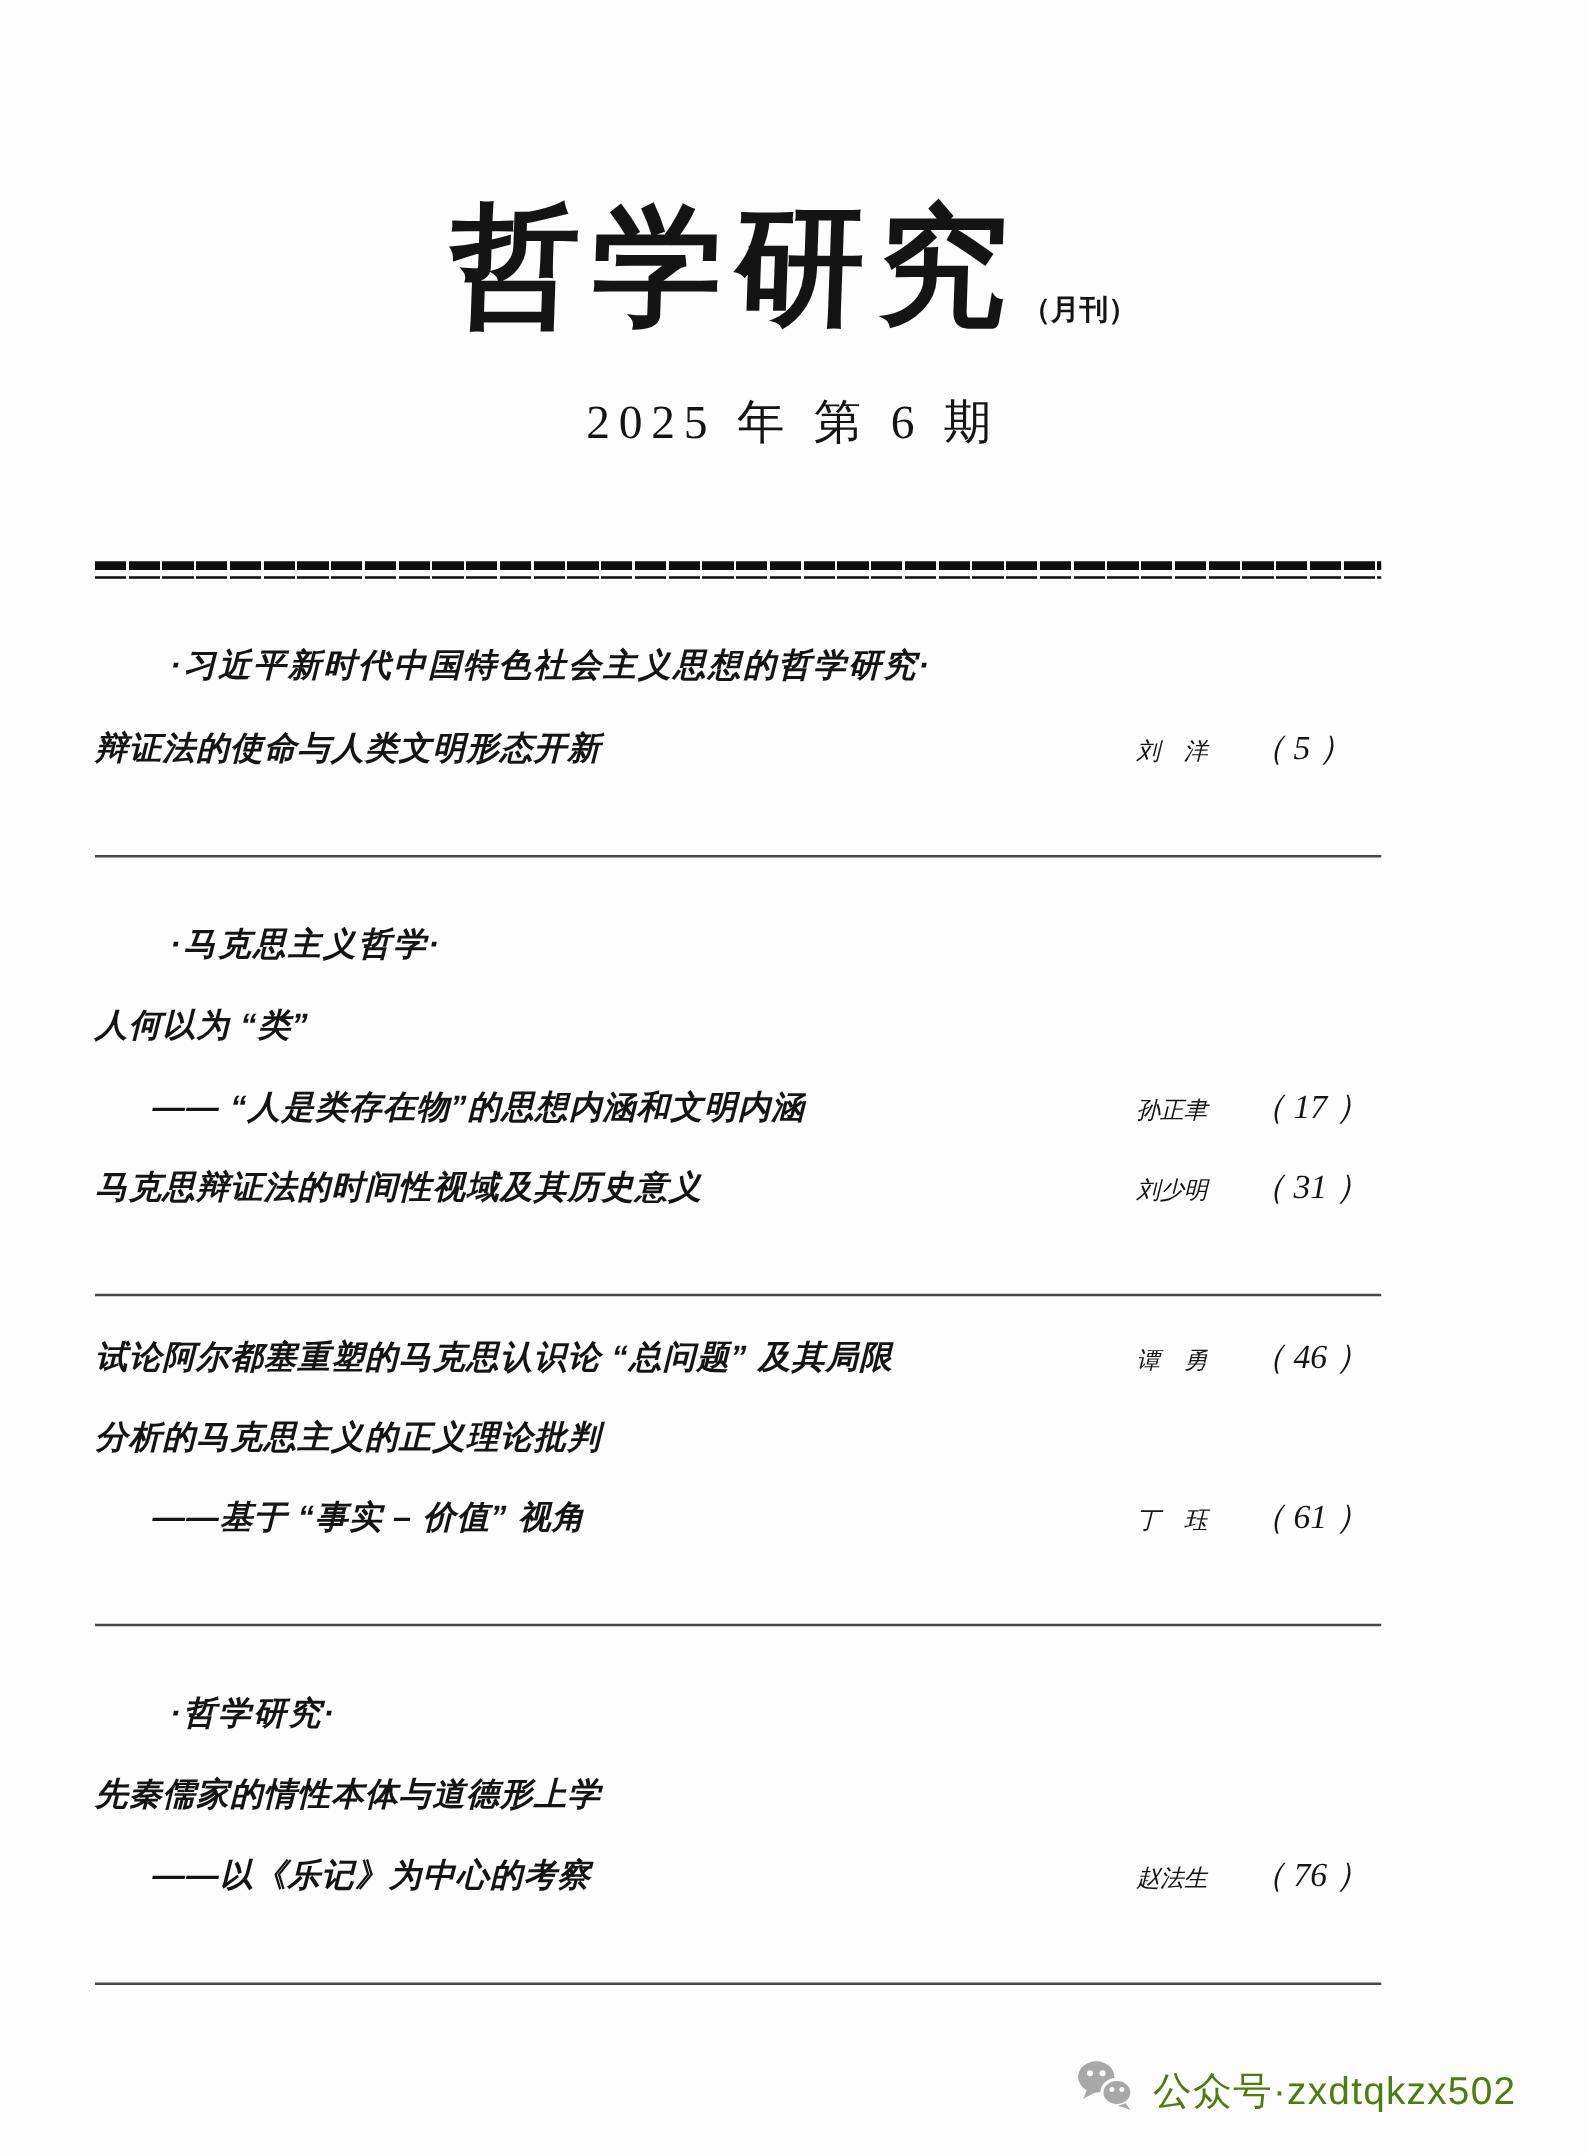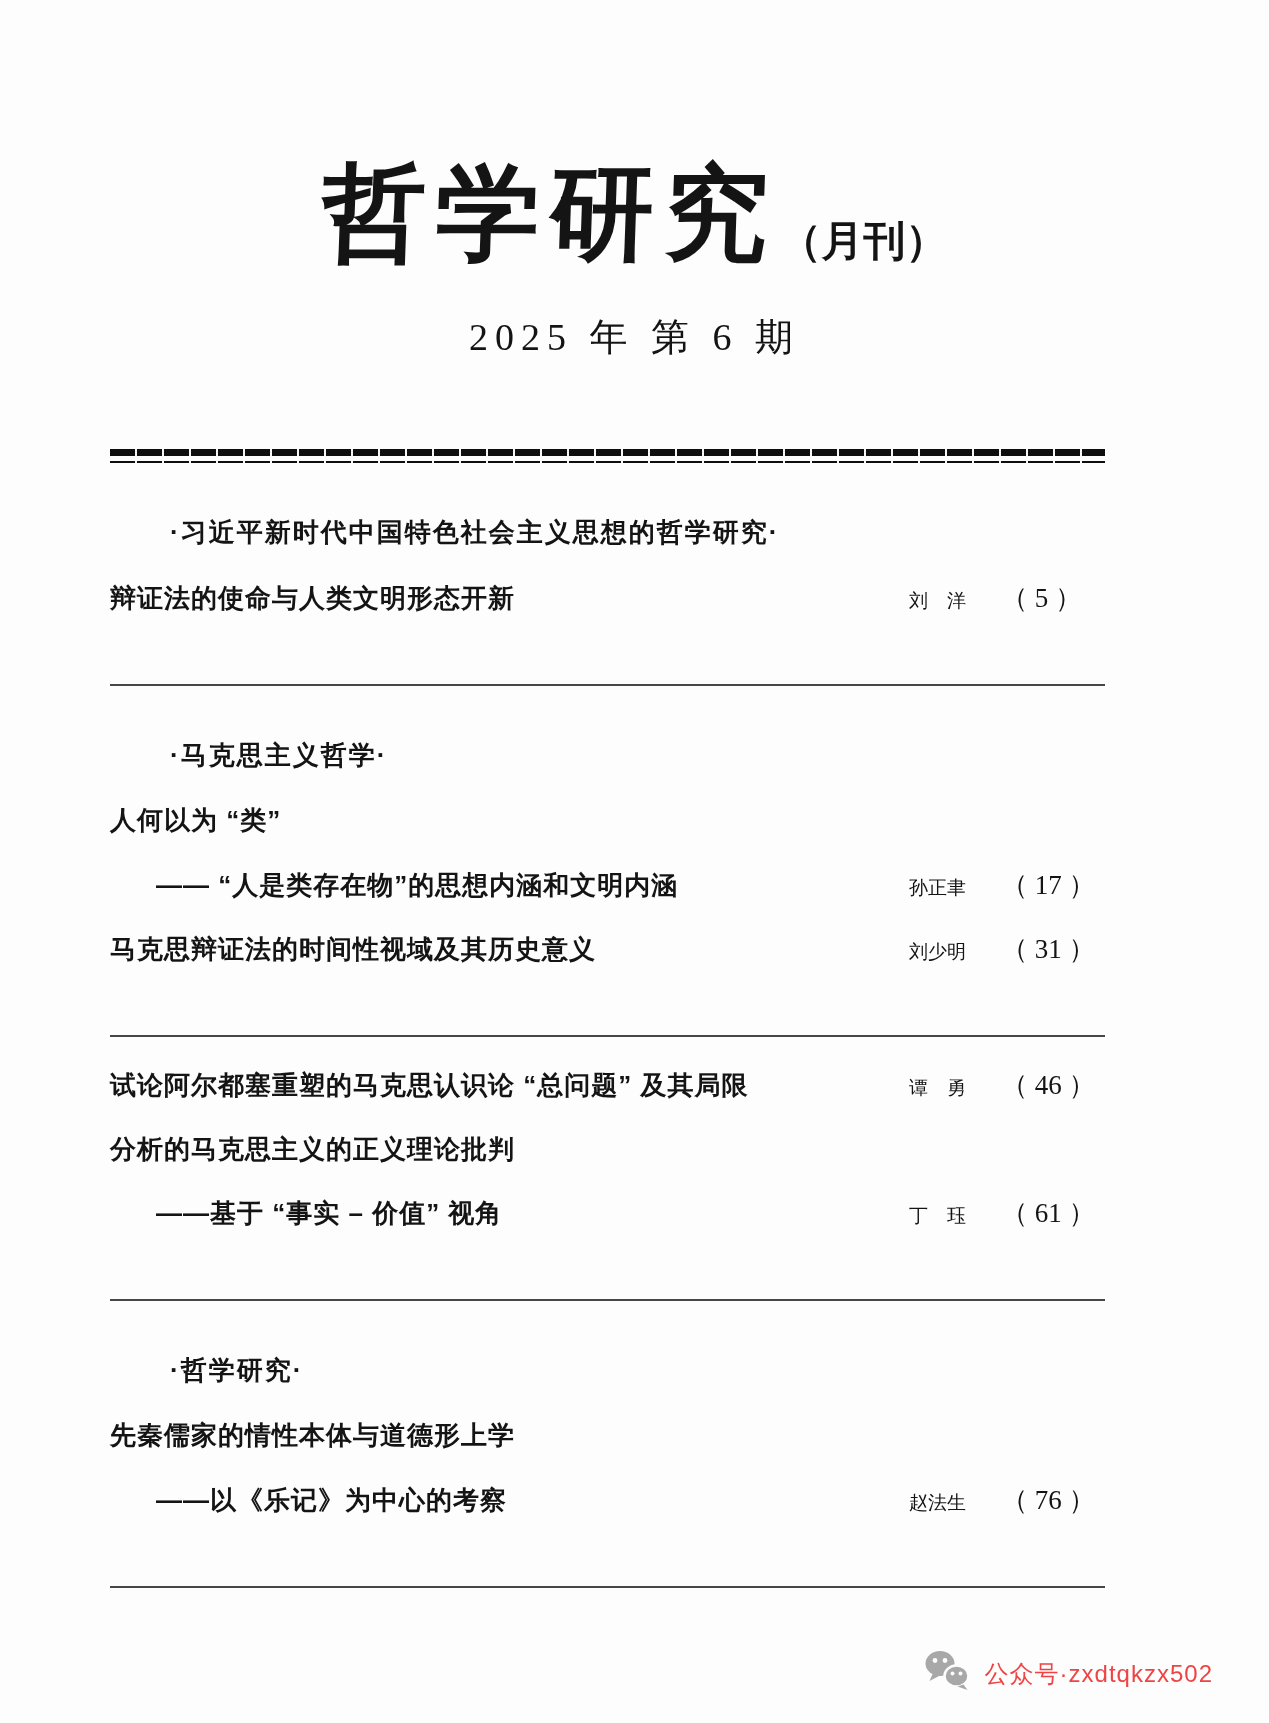--- a/index.html
+++ b/index.html
@@ -25,35 +25,36 @@
     font-size: 104px;
     letter-spacing: 10px;
     line-height: 1.25;
     transform: skewX(-2deg);
     display: inline-block;
   }
   .journal-subtitle {
     display: inline-block;
     font-family: "Liberation Serif", serif;
     font-weight: 700;
-    font-size: 42px;
+    font-size: 23px;
     vertical-align: -6px;
     margin-left: 2px;
   }
   .issue-line {
     margin-top: 34px;
     text-align: center;
     font-family: "Liberation Serif", serif;
     font-size: 38px;
     letter-spacing: 7px;
   }
   
   .content {
-    margin-left: 110px;
+    margin-left: 76px;
     margin-right: 164px; 
+    font-style: italic;
   }
   .double-rule { margin-top: 86px; }
   .double-rule .thick {
     height: 7px;
     background: repeating-linear-gradient(90deg, #0e0e0e 0 25px, #f6f6f6 25px 27px);
   }
   .double-rule .thin {
     height: 2px;
     margin-top: 5px;
     background: repeating-linear-gradient(90deg, #0e0e0e 0 25px, #f6f6f6 25px 27px);
@@ -96,22 +97,22 @@
     text-align: left;
   }
   
   .watermark {
     position: absolute;
     right: 56px;
     bottom: 26px;
     display: flex;
     align-items: center;
     gap: 14px;
-    color: #ef4444;
-    font-size: 24px;
+    color: #4d7c0f;
+    font-size: 31px;
     letter-spacing: 1px;
   }
   .wechat-icon { color: #a8a8a8; flex: 0 0 auto; }
 </style>
 </head>
 <body>
 
 <div class="page">
 
   <div class="masthead">

